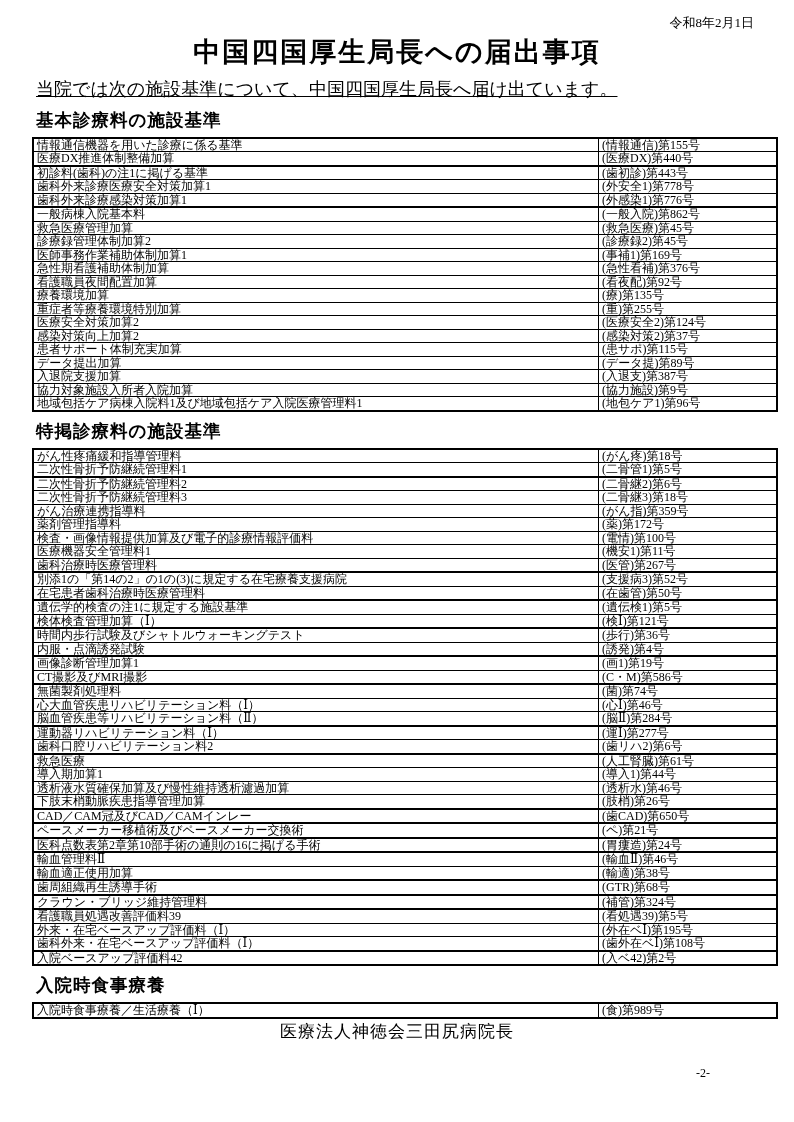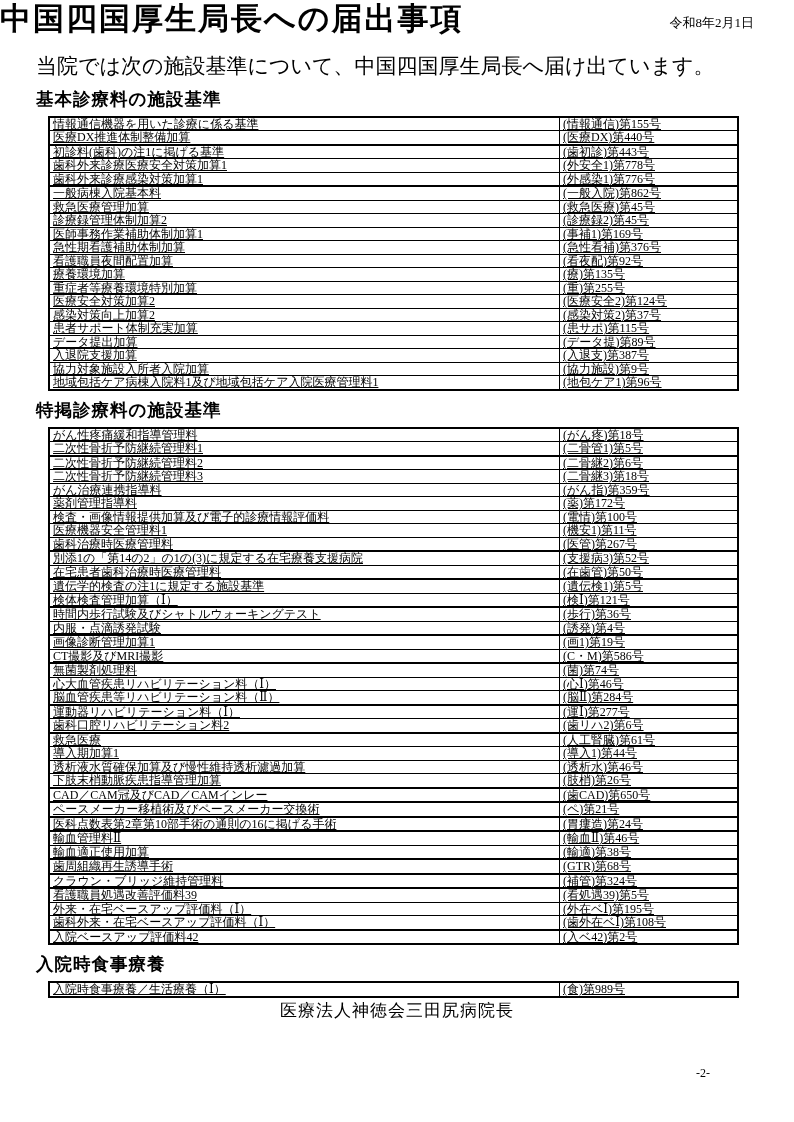--- a/index.html
+++ b/index.html
@@ -14,44 +14,45 @@
     overflow: hidden;
   }
   .date {
     position: absolute;
     top: 14px;
     right: 40px;
     font-size: 13px;
     margin-left: 28px;
   }
   .title {
-    text-align: left;
-    font-size: 31px;
+    padding-top: 36px;
+    text-align: center;
+    font-size: 27px;
     font-weight: bold;
     letter-spacing: 2px;
     line-height: 1.25;
   }
   .intro {
-    margin: 13px 0 0 36px;
-    font-size: 21px;
+    margin: 7px 0 0 36px;
+    font-size: 18px;
+    text-decoration: underline;
   }
   .sec-heading {
     margin: 7px 0 5px 36px;
     font-size: 17.5px;
     font-weight: bold;
     font-family: "Liberation Sans", "DejaVu Sans", sans-serif;
     letter-spacing: 1px;
   }
   table.notice {
     border-collapse: collapse;
     table-layout: fixed;
-    width: 691px;
-    margin-left: 48px;
+    width: 746px;
+    margin-left: 32px;
     border: 2px solid #000;
-    text-decoration: underline;
   }
   table.notice td {
     border: 1px solid #000;
     font-size: 12px;
     height: 12.3px;
     line-height: 12.5px;
     padding: 0 0 0 3px;
     white-space: nowrap;
     overflow: hidden;
     vertical-align: middle;

